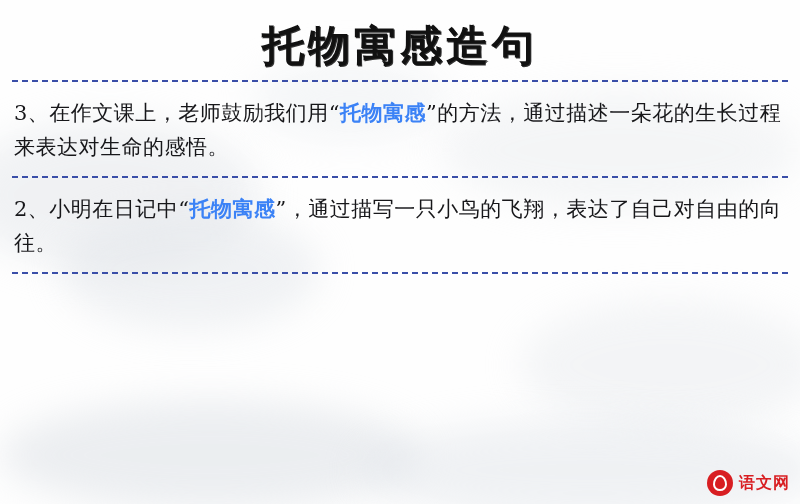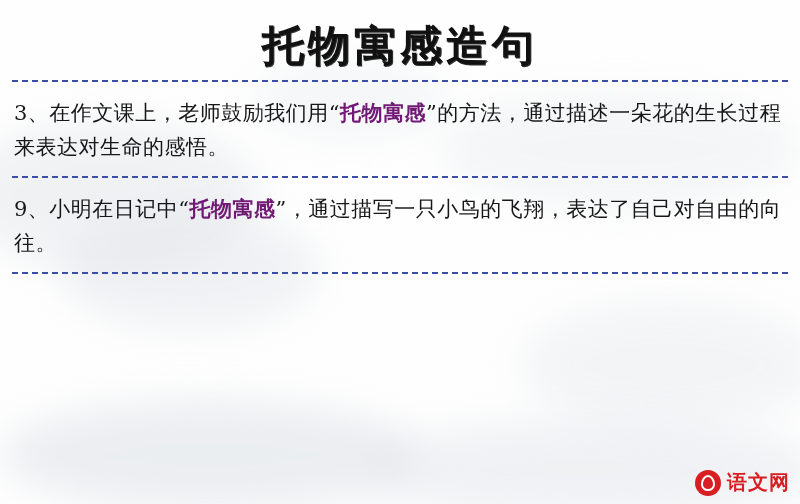--- a/index.html
+++ b/index.html
@@ -97,21 +97,21 @@
   .sentence {
     position: relative;
     padding: 14px 14px 12px 14px;
     font-family: "DejaVu Serif", serif;
     font-size: 21px;
     line-height: 34px;
     color: #17171a;
     letter-spacing: 0.5px;
   }
   .sentence .kw {
-    color: #701a75;
+    color: #3b82f6;
     font-weight: bold;
   }
 
   .footer-logo {
     position: absolute;
     right: 10px;
     bottom: 8px;
     display: flex;
     align-items: center;
     gap: 6px;
@@ -128,21 +128,21 @@
     content: "";
     position: absolute;
     left: 6px; top: 5px;
     width: 14px; height: 16px;
     border: 2px solid #ffffff;
     border-radius: 50% 50% 50% 50% / 60% 60% 40% 40%;
     box-sizing: border-box;
   }
   .logo-text {
     font-family: "DejaVu Sans", sans-serif;
-    font-size: 20px;
+    font-size: 16px;
     color: #d81e22;
     font-weight: bold;
     letter-spacing: 1px;
   }
 </style>
 </head>
 <body>
 
 <div class="page">
 
@@ -160,21 +160,21 @@
 
   <div class="sentences">
 
     <div class="sentence">
       <span>3、在作文课上，老师鼓励我们用“</span><span class="kw">托物寓感</span><span>”的方法，通过描述一朵花的生长过程来表达对生命的感悟。</span>
     </div>
 
     <hr class="divider">
 
     <div class="sentence">
-      <span>9、小明在日记中“</span><span class="kw">托物寓感</span><span>”，通过描写一只小鸟的飞翔，表达了自己对自由的向往。</span>
+      <span>2、小明在日记中“</span><span class="kw">托物寓感</span><span>”，通过描写一只小鸟的飞翔，表达了自己对自由的向往。</span>
     </div>
 
     <hr class="divider">
 
 
   </div>
 
   <div class="footer-logo">
     <span class="logo-mark"></span>
     <span class="logo-text">语文网</span>

